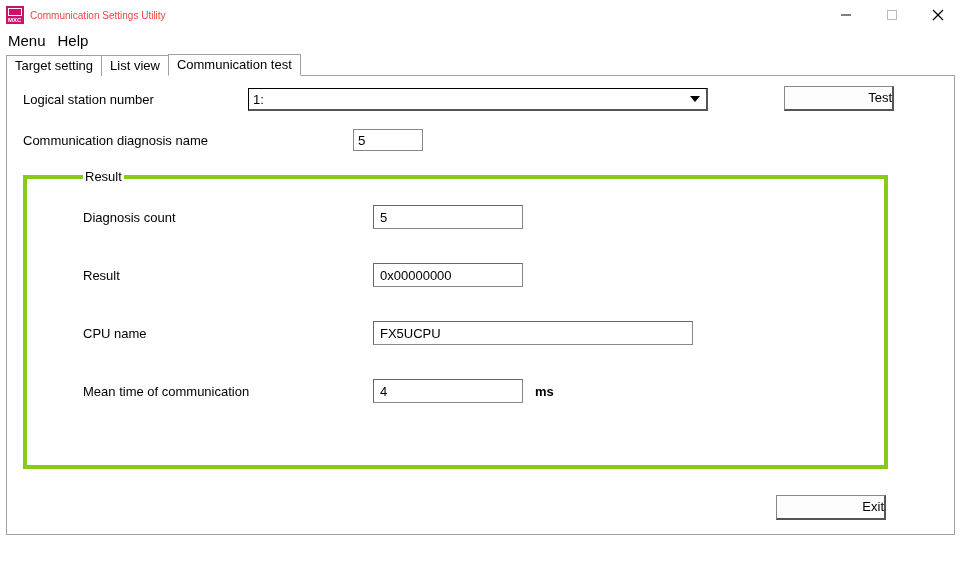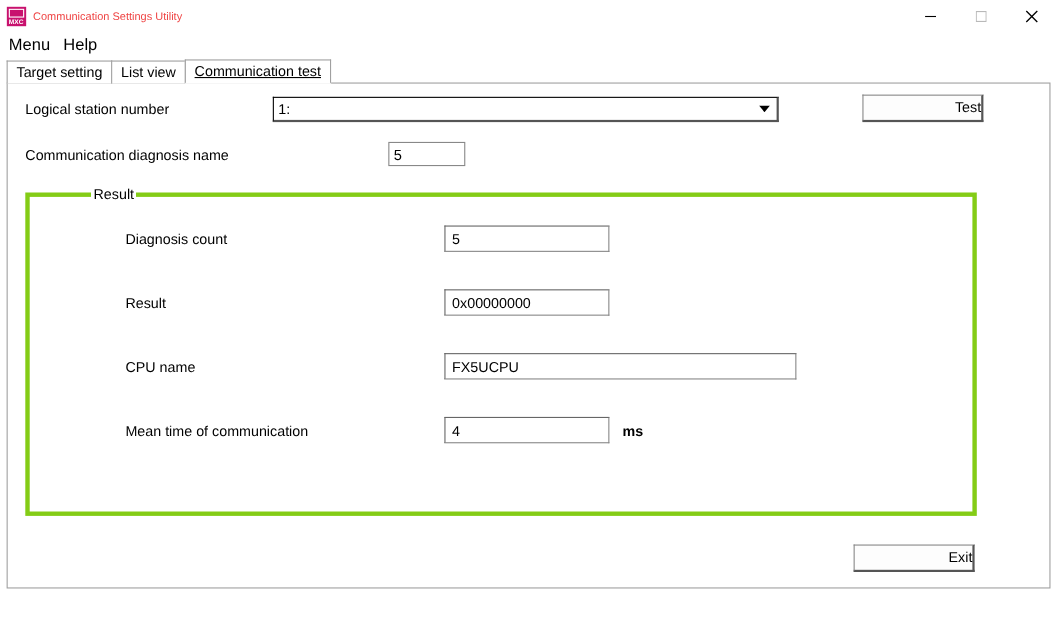--- a/index.html
+++ b/index.html
@@ -69,21 +69,20 @@
     background: #fff;
     margin-right: -1px;
     position: relative;
     top: 1px;
     font-size: 13px;
   }
   .tab.active {
     background: #fff;
     border-bottom: 1px solid #fff;
     z-index: 3;
-    text-decoration: underline;
   }
   .tab.inactive {
     background: #fff;
   }
   .tab-panel {
     border: 1px solid #a0a0a0;
     padding: 12px 16px 16px 16px;
     position: relative;
     height: 460px;
   }
@@ -151,21 +150,20 @@
     font-size: 13px;
   }
   .result-row {
     display: flex;
     align-items: center;
     height: 26px;
     margin-bottom: 32px;
   }
   .result-label {
     width: 290px;
-    margin-left: 31px;
   }
   .ro-field {
     height: 24px;
     border: 1px solid #888;
     border-top: 1px solid #666;
     border-left: 1px solid #666;
     padding: 2px 6px;
     background: #fff;
     display: flex;
     align-items: center;

